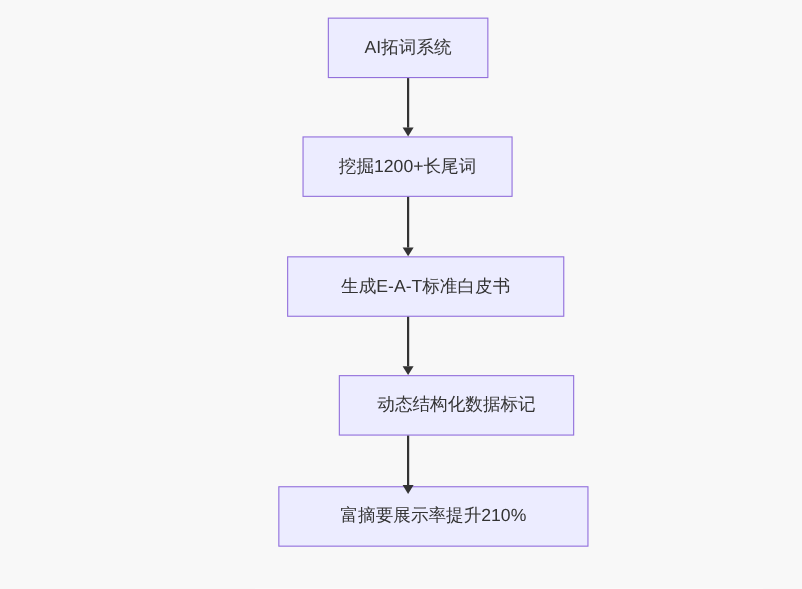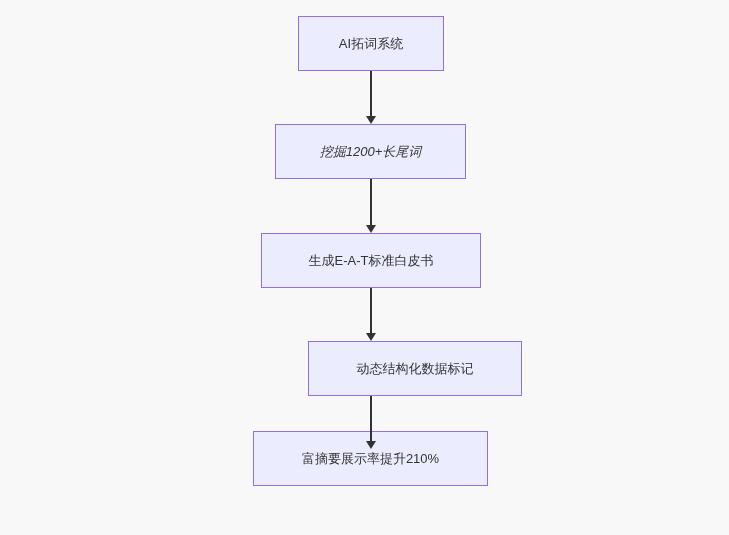--- a/index.html
+++ b/index.html
@@ -23,21 +23,21 @@
     background: var(--bg);
     overflow: hidden;
   }
   .node {
     position: absolute;
     box-sizing: border-box;
     height: 55px;
     background: var(--node-fill);
     border: 1px solid var(--node-border);
     color: var(--text);
-    font-size: 13px;
+    font-size: 16px;
     line-height: 1;
     display: flex;
     align-items: center;
     justify-content: center;
     text-align: center;
     white-space: nowrap;
   }
   .edge-line {
     position: absolute;
     width: 2px;
@@ -54,33 +54,33 @@
 </style>
 </head>
 <body>
 
 <div class="canvas">
 
   <div class="node" style="left:298px; top:16px;  width:146px;">
     <span>AI拓词系统</span>
   </div>
 
-  <div class="node" style="left:275px; top:124px; width:191px;font-style:italic;">
+  <div class="node" style="left:275px; top:124px; width:191px;">
     <span>挖掘1200+长尾词</span>
   </div>
 
-  <div class="node" style="left:261px; top:233px; width:220px;">
+  <div class="node" style="left:261px; top:233px; width:252px;">
     <span>生成E-A-T标准白皮书</span>
   </div>
 
   <div class="node" style="left:264px; top:341px; width:214px;margin-left:44px;">
     <span>动态结构化数据标记</span>
   </div>
 
-  <div class="node" style="left:253px; top:431px; width:235px;text-align:right;">
+  <div class="node" style="left:253px; top:442px; width:282px;text-align:right;">
     <span>富摘要展示率提升210%</span>
   </div>
 
   <div>
     <div class="edge-line" style="left:370px; top:71px;  height:45px;"></div>
     <div class="edge-head" style="left:366px; top:116px;"></div>
   </div>
 
   <div>
     <div class="edge-line" style="left:370px; top:179px; height:46px;"></div>

